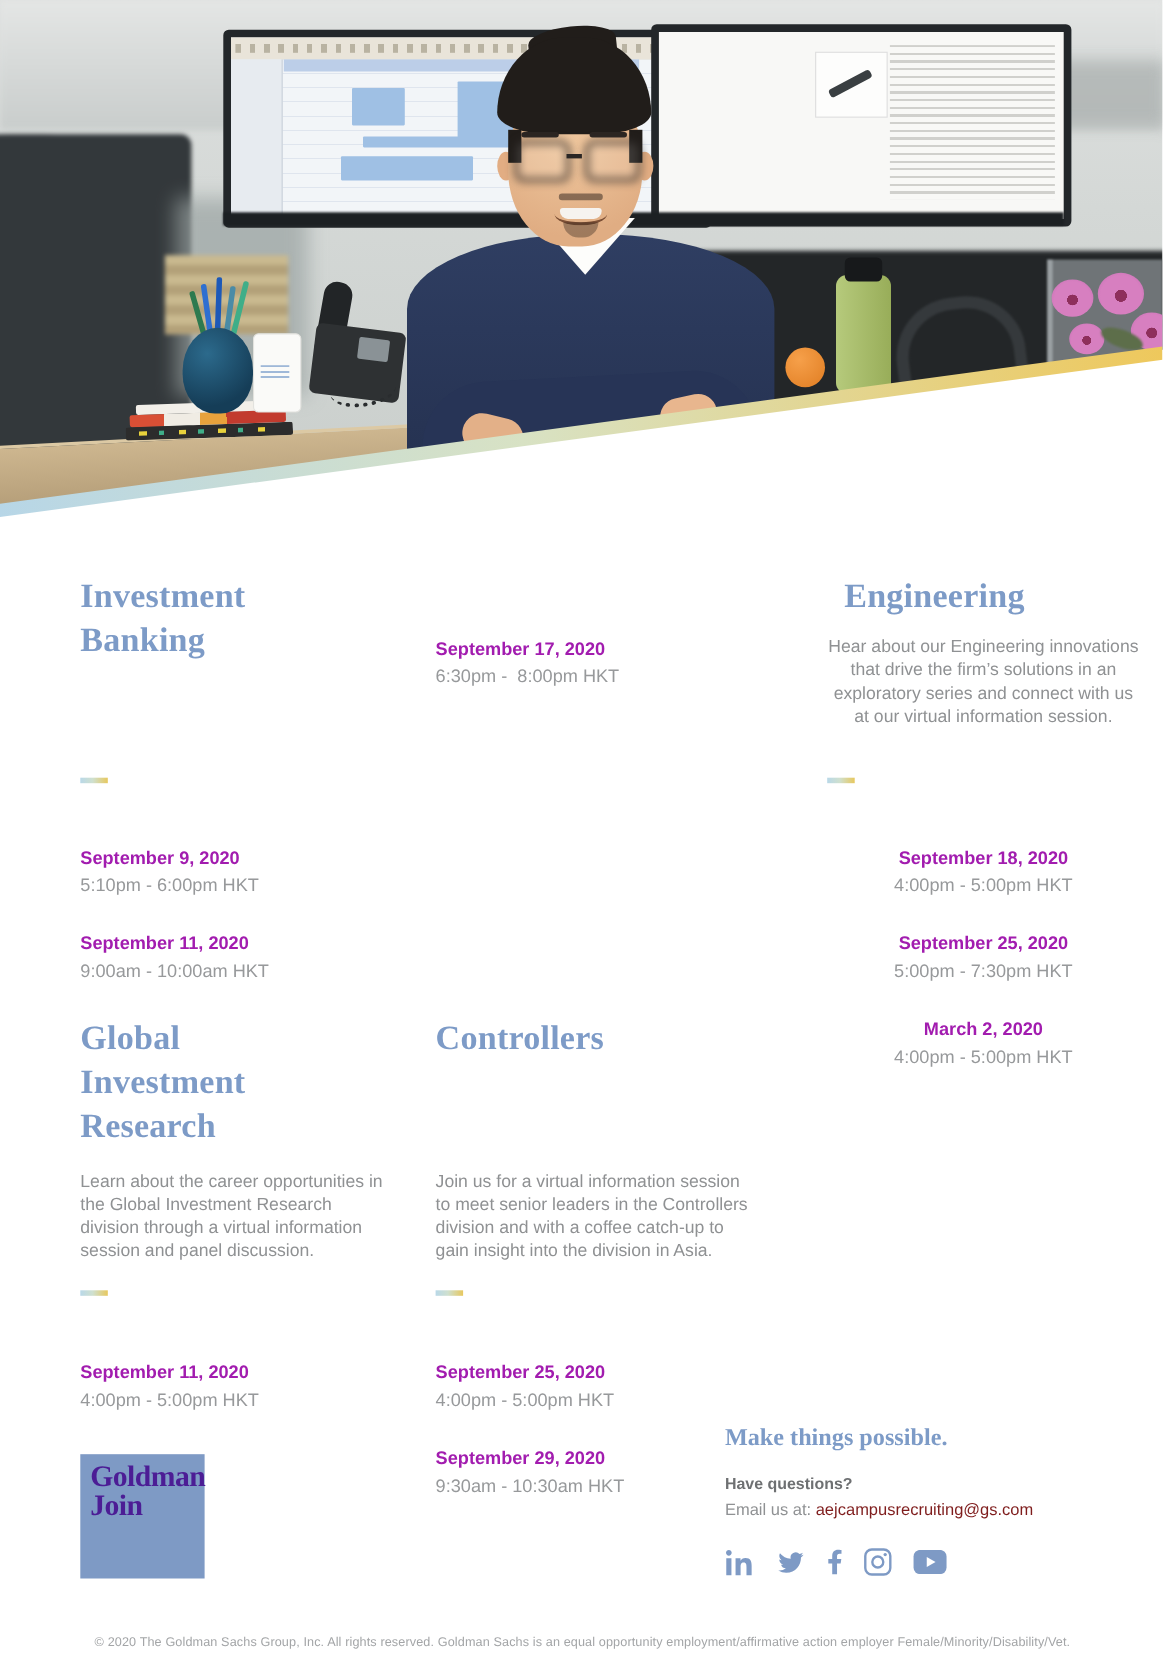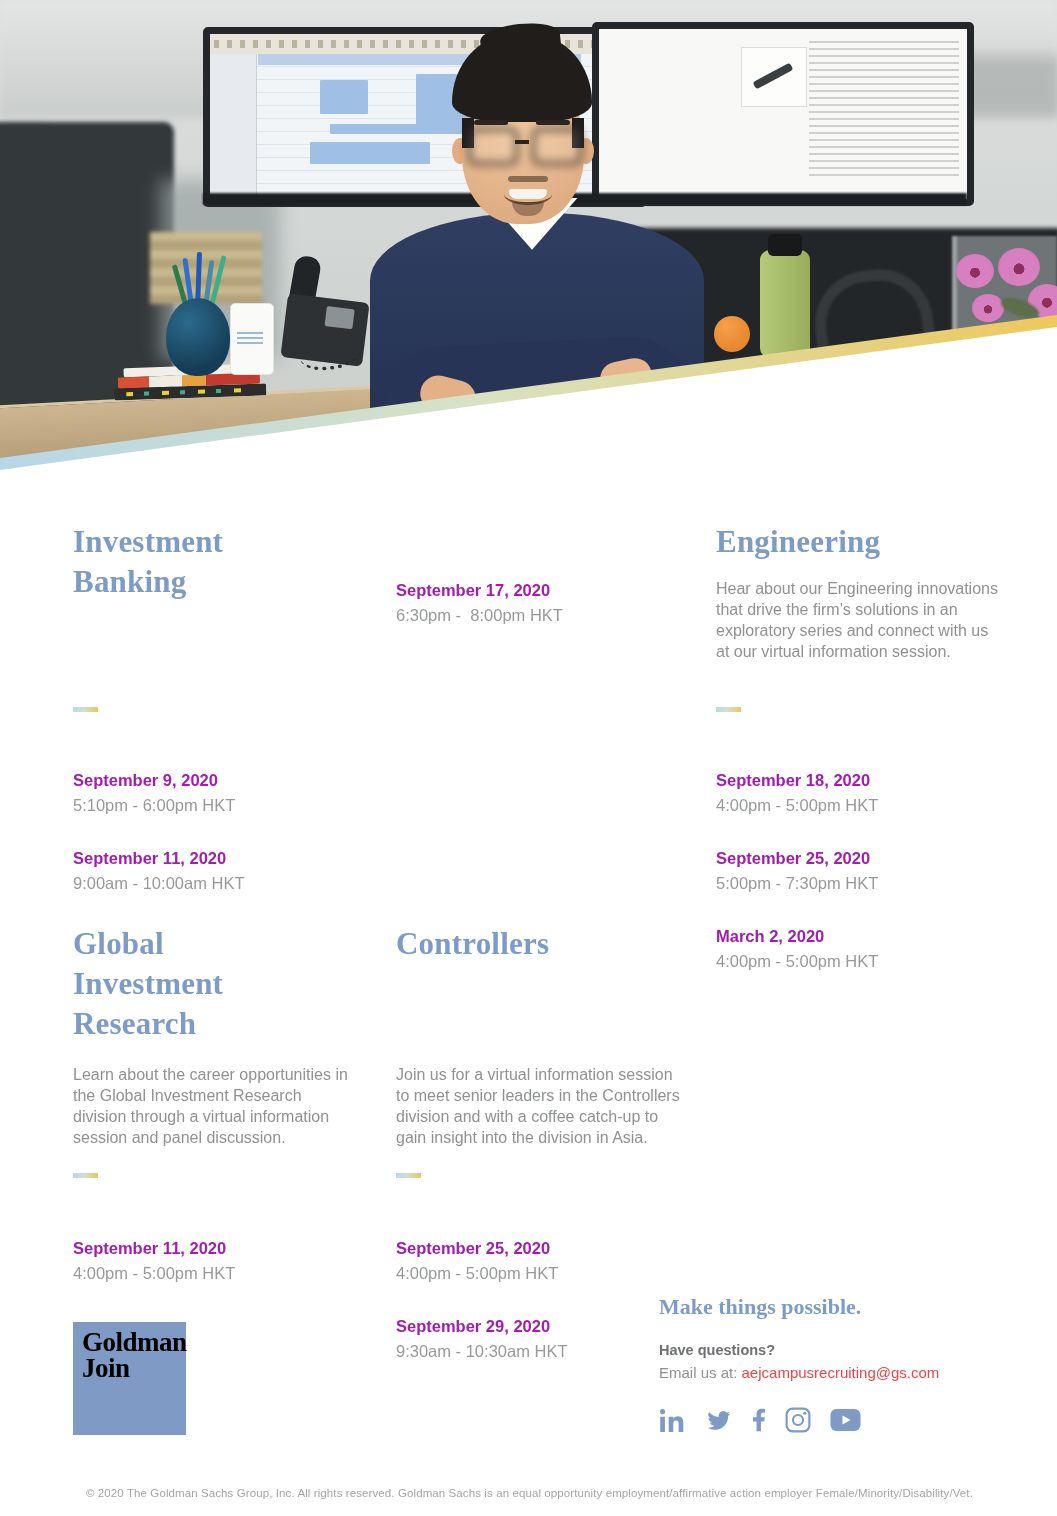--- a/index.html
+++ b/index.html
@@ -87,48 +87,48 @@
   .h-flower{width:38px;height:34px;border-radius:50%;filter:blur(.5px);
             background:radial-gradient(circle at 50% 55%,#8e2f5c 0 18%,#d77fc0 19% 62%,#c06bb0 100%);}
   .h-leaf{top:300px;left:1000px;width:40px;height:16px;background:#5d6e4a;border-radius:50%;transform:rotate(20deg);filter:blur(1px);}
 
   .hero-stripe{position:absolute;top:0;left:0;pointer-events:none;}
 
   
   .section{position:absolute;width:284px;}
   .sec-ib{left:73px;top:522px;}
   .sec-ops{left:396px;top:522px;}
-  .sec-eng{left:716px;top:522px;}
+  .sec-eng{left:752px;top:522px;text-align:center;}
   .sec-gir{left:73px;top:924px;}
   .sec-ctl{left:396px;top:924px;}
   .head{display:flex;flex-direction:column;}
   .row1 .head{height:190px;}
   .row2 .head{height:254px;}
   .section-title{margin:0;max-width:195px;font-family:"Liberation Serif",serif;font-weight:bold;
                  font-size:31px;line-height:40px;color:#7d9bc7;letter-spacing:.2px;}
   .row2 .section-title{min-height:124px;}
   .section-body{margin:16px 0 0 0;font-size:16px;line-height:21px;color:#8f9193;}
   .divider{margin-top:auto;width:25px;height:5px;
            background:linear-gradient(90deg,#b9d8e8 0%,#cfe0cf 45%,#e7c85e 100%);}
   .row1 .events{margin-top:56px;}
   .row2 .events{margin-top:58px;}
   .event{margin-bottom:28px;}
   .event-date{font-size:16.5px;line-height:25px;font-weight:bold;color:#a21caf;}
   .event-time{font-size:16.5px;line-height:25px;color:#97999b;white-space:pre-wrap;}
 
   
   .gs-logo{position:absolute;left:73px;top:1322px;width:113px;height:113px;background:#7e9ac5;
            box-sizing:border-box;padding:7px 0 0 9px;}
-  .gs-logo-text{font-family:"Liberation Serif",serif;font-weight:bold;color:#000000;
+  .gs-logo-text{font-family:"Liberation Serif",serif;font-weight:bold;color:#4c1d95;
                 font-size:27px;line-height:26px;letter-spacing:-.5px;}
   .footer-right{position:absolute;left:659px;top:1294px;width:370px;}
   .tagline{margin:0;font-family:"Liberation Serif",serif;font-weight:bold;font-size:22px;color:#7d9bc7;}
   .questions{margin:22px 0 0 0;font-size:14.5px;font-weight:bold;color:#6e7072;}
   .email-line{margin:6px 0 0 0;font-size:15px;color:#8f9193;}
-  .email-line a{color:#ef4444;text-decoration:none;}
+  .email-line a{color:#7f1d1d;text-decoration:none;}
   .social{margin-top:26px;display:flex;align-items:center;gap:19px;color:#7e9ac5;}
   .social a{color:#7e9ac5;display:inline-flex;align-items:center;}
   .copyright{position:absolute;left:86px;top:1487px;width:915px;font-size:11.5px;color:#a3a5a7;letter-spacing:.1px;}
 </style>
 </head>
 <body>
 
 <div class="page">
 
   <div class="hero" aria-hidden="true">

